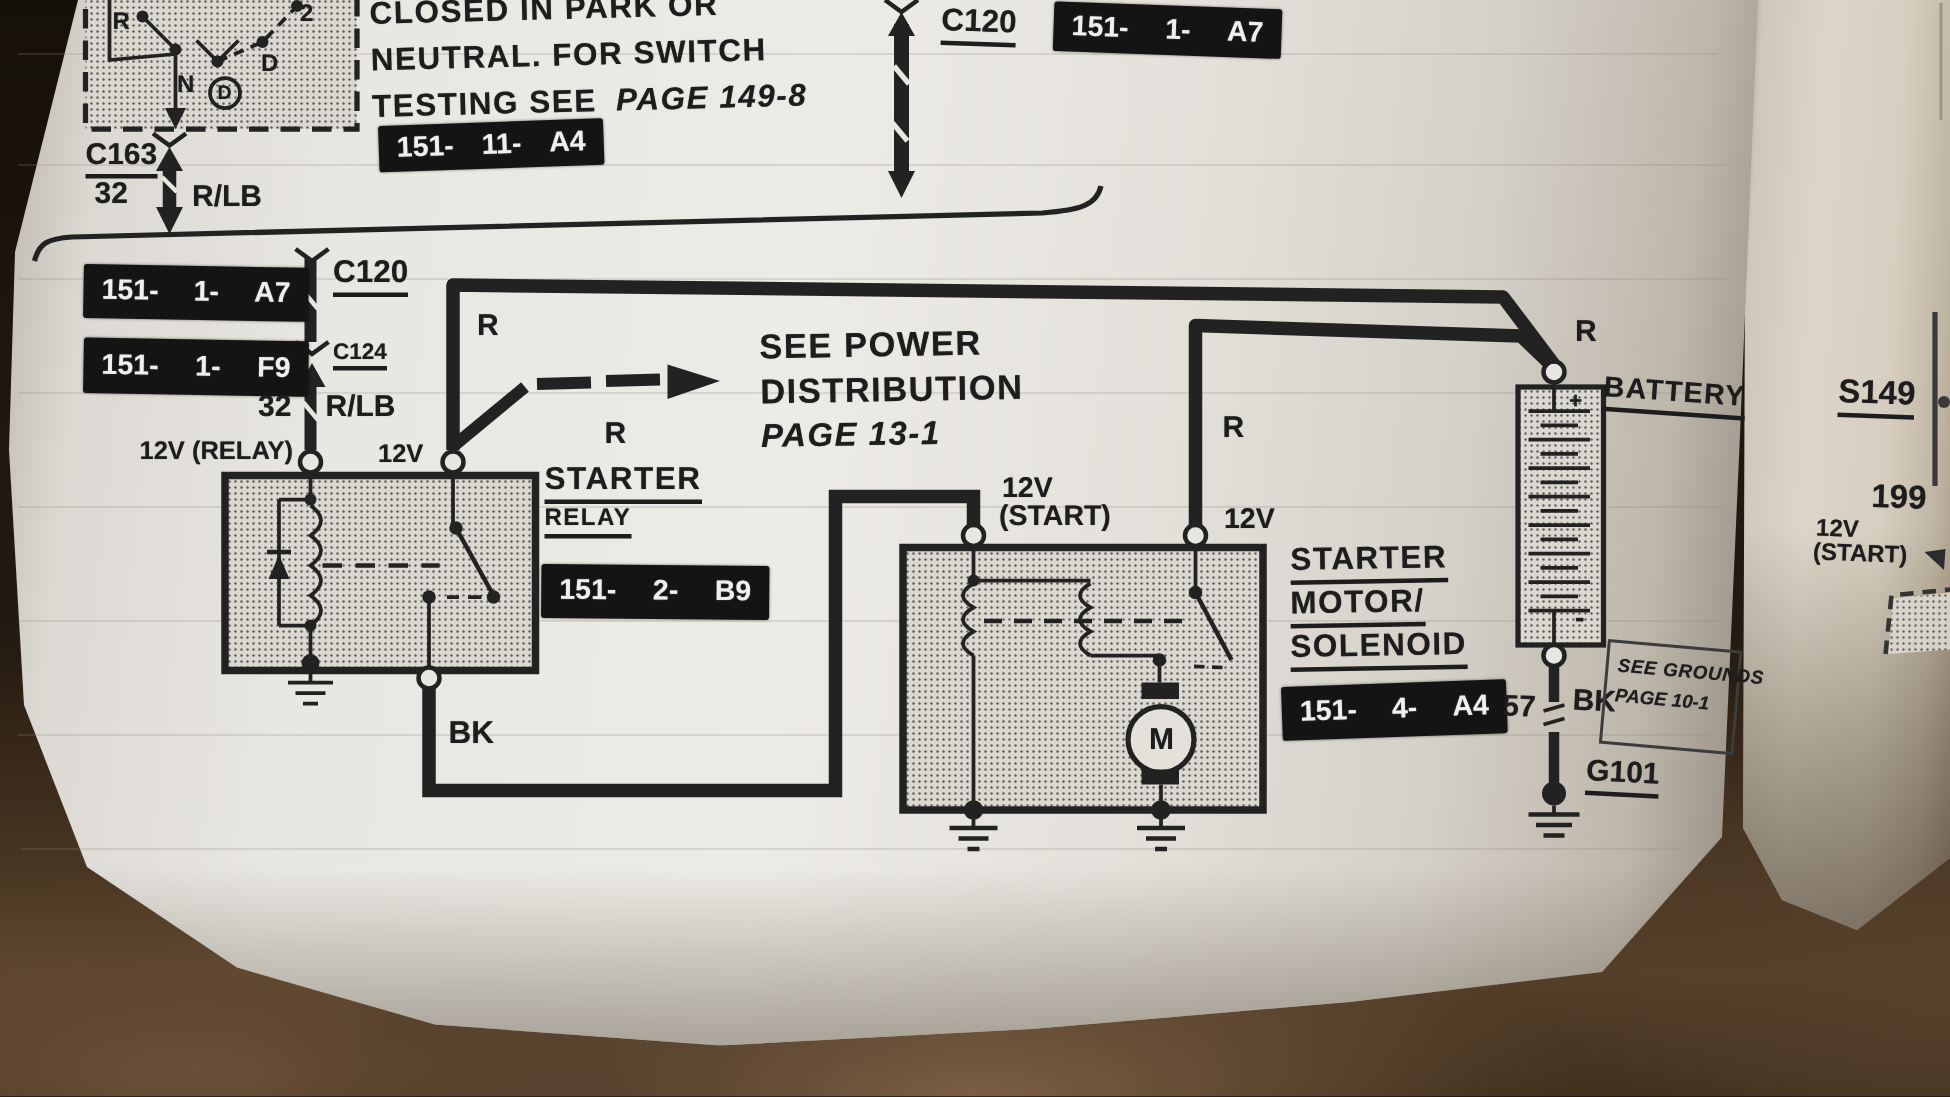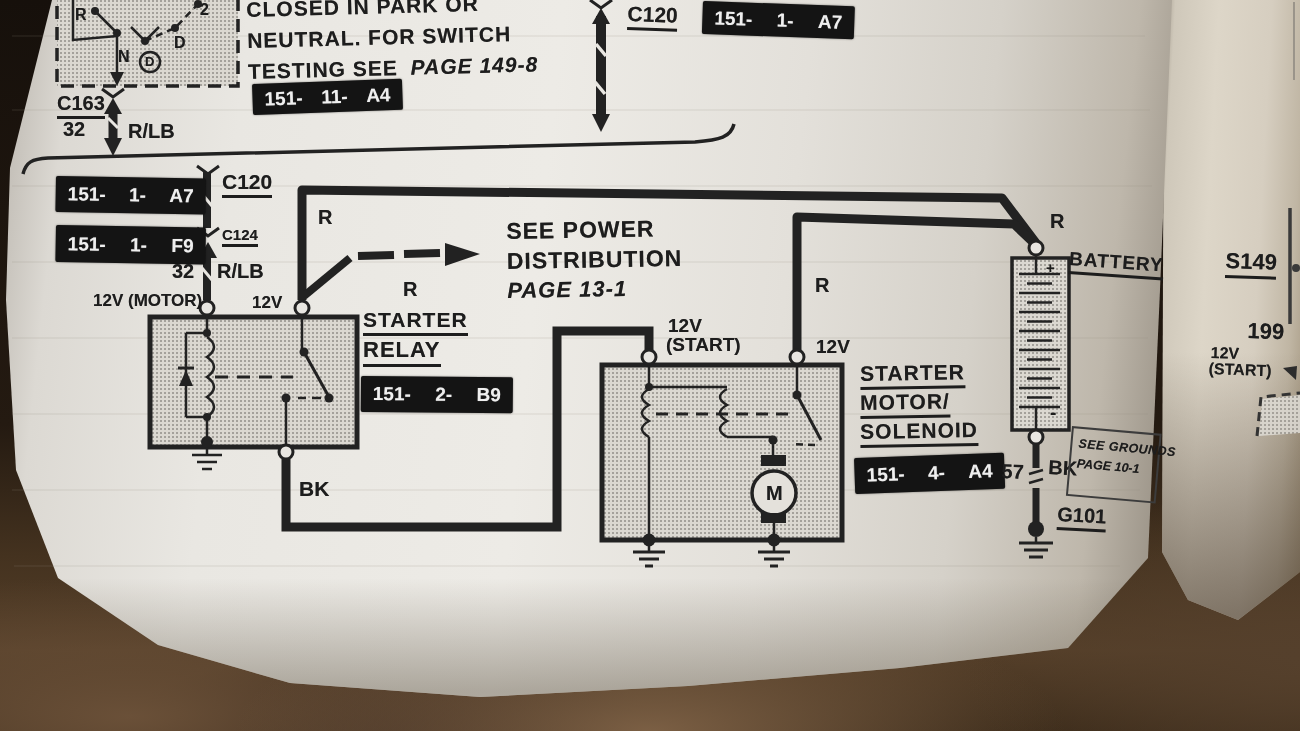--- a/index.html
+++ b/index.html
@@ -269,34 +269,34 @@
   </div>
   <div class="badge" style="left:56px;top:225px;width:150px;height:37px;transform:rotate(1deg);">
     <span>151-</span>
       <span>1-</span>
       <span>F9</span>
   </div>
   <div class="lbl u" style="left:222px;top:170px;font-size:21px;">C120</div>
   <div class="lbl u" style="left:222px;top:226px;font-size:15px;">C124</div>
   <div class="lbl" style="left:172px;top:260px;font-size:20px;">32</div>
   <div class="lbl" style="left:217px;top:260px;font-size:20px;">R/LB</div>
-  <div class="lbl" style="left:93px;top:291px;font-size:17px;">12V (MOTOR)</div>
+  <div class="lbl" style="left:93px;top:291px;font-size:17px;">12V (RELAY)</div>
   <div class="lbl" style="left:252px;top:293px;font-size:17px;">12V</div>
 
   <div class="lbl" style="left:318px;top:206px;font-size:20px;">R</div>
   <div class="lbl" style="left:403px;top:278px;font-size:20px;">R</div>
 
   <div class="lbl" style="left:506px;top:216px;font-size:23px;letter-spacing:1px;transform:rotate(-1deg);line-height:30px;">
     <div>SEE POWER</div>
     <div>DISTRIBUTION</div>
     <div class="it" style="font-size:22px;">PAGE 13-1</div>
   </div>
 
   <div class="lbl u" style="left:363px;top:308px;font-size:21px;letter-spacing:1px;">STARTER</div>
-  <div class="lbl u" style="left:363px;top:337px;font-size:22px;letter-spacing:1px;">RELAY</div>
+  <div class="lbl u" style="left:363px;top:337px;font-size:16px;letter-spacing:1px;">RELAY</div>
   <div class="badge" style="left:361px;top:376px;width:152px;height:36px;transform:rotate(0.5deg);">
     <span>151-</span>
       <span>2-</span>
       <span>B9</span>
   </div>
   <div class="lbl" style="left:299px;top:477px;font-size:21px;">BK</div>
 
   <div class="lbl" style="left:668px;top:315px;font-size:19px;">12V</div>
   <div class="lbl" style="left:666px;top:334px;font-size:19px;">(START)</div>
   <div class="lbl" style="left:815px;top:274px;font-size:20px;">R</div>

